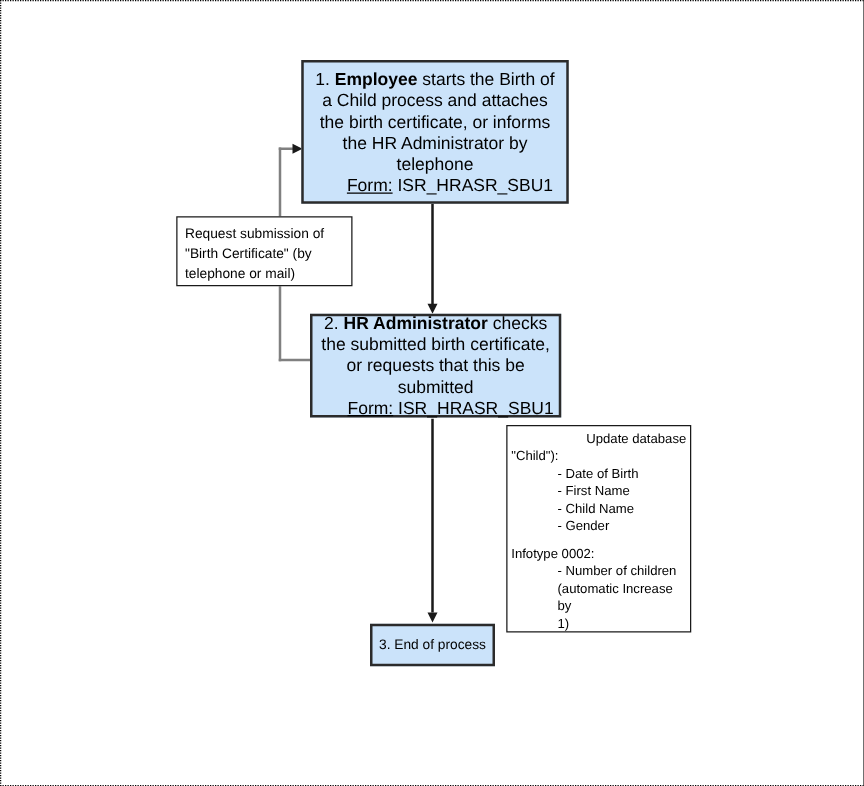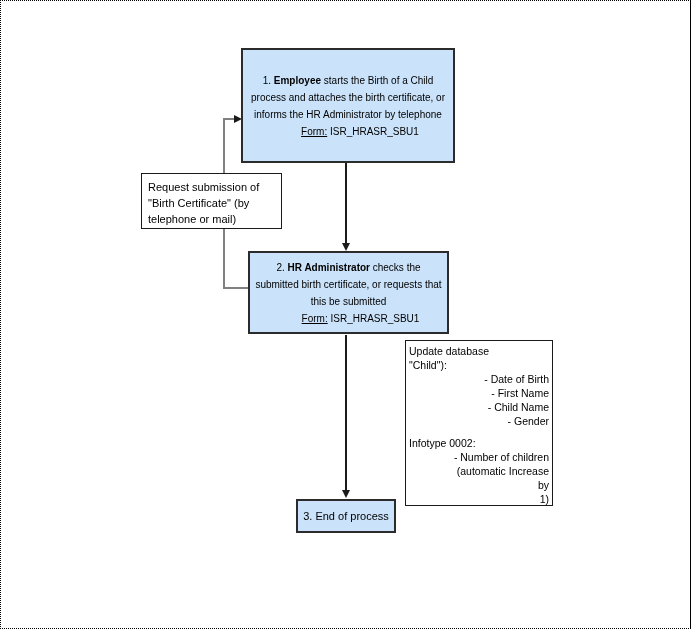--- a/index.html
+++ b/index.html
@@ -33,21 +33,21 @@
     box-sizing: border-box;
     z-index: 2;
     display: flex;
     align-items: center;
     justify-content: center;
     text-align: center;
   }
   .blue {
     background: #cbe3fa;
     border: 2px solid #2b2b2b;
-    font-size: 10px;
+    font-size: 14px;
     line-height: 17px;
   }
   .note {
     background: #ffffff;
     border: 1px solid #1a1a1a;
     z-index: 2;
     position: absolute;
     box-sizing: border-box;
   }
 
@@ -60,22 +60,22 @@
     padding: 5px 6px;
     font-size: 11px; line-height: 16px;
     text-align: left;
   }
   #note-update {
     left: 404px; top: 339px; width: 148px; height: 166px;
     padding: 3px 3px;
     font-size: 10.5px; line-height: 14px;
     text-align: left;
   }
-  .u-title { text-align: left; }
-  .u-line.ind { padding-left: 37px; text-align: right; }
+  .u-title { text-align: right; }
+  .u-line.ind { padding-left: 37px; }
   .u-line.gap { margin-top: 8px; }
 
   .formline u { text-decoration: underline; margin-left: 24px; }
 </style>
 </head>
 <body>
 
 <div class="canvas">
 
   <div class="line vline dark" style="left:344px; top:162px; height:81px;"></div>

